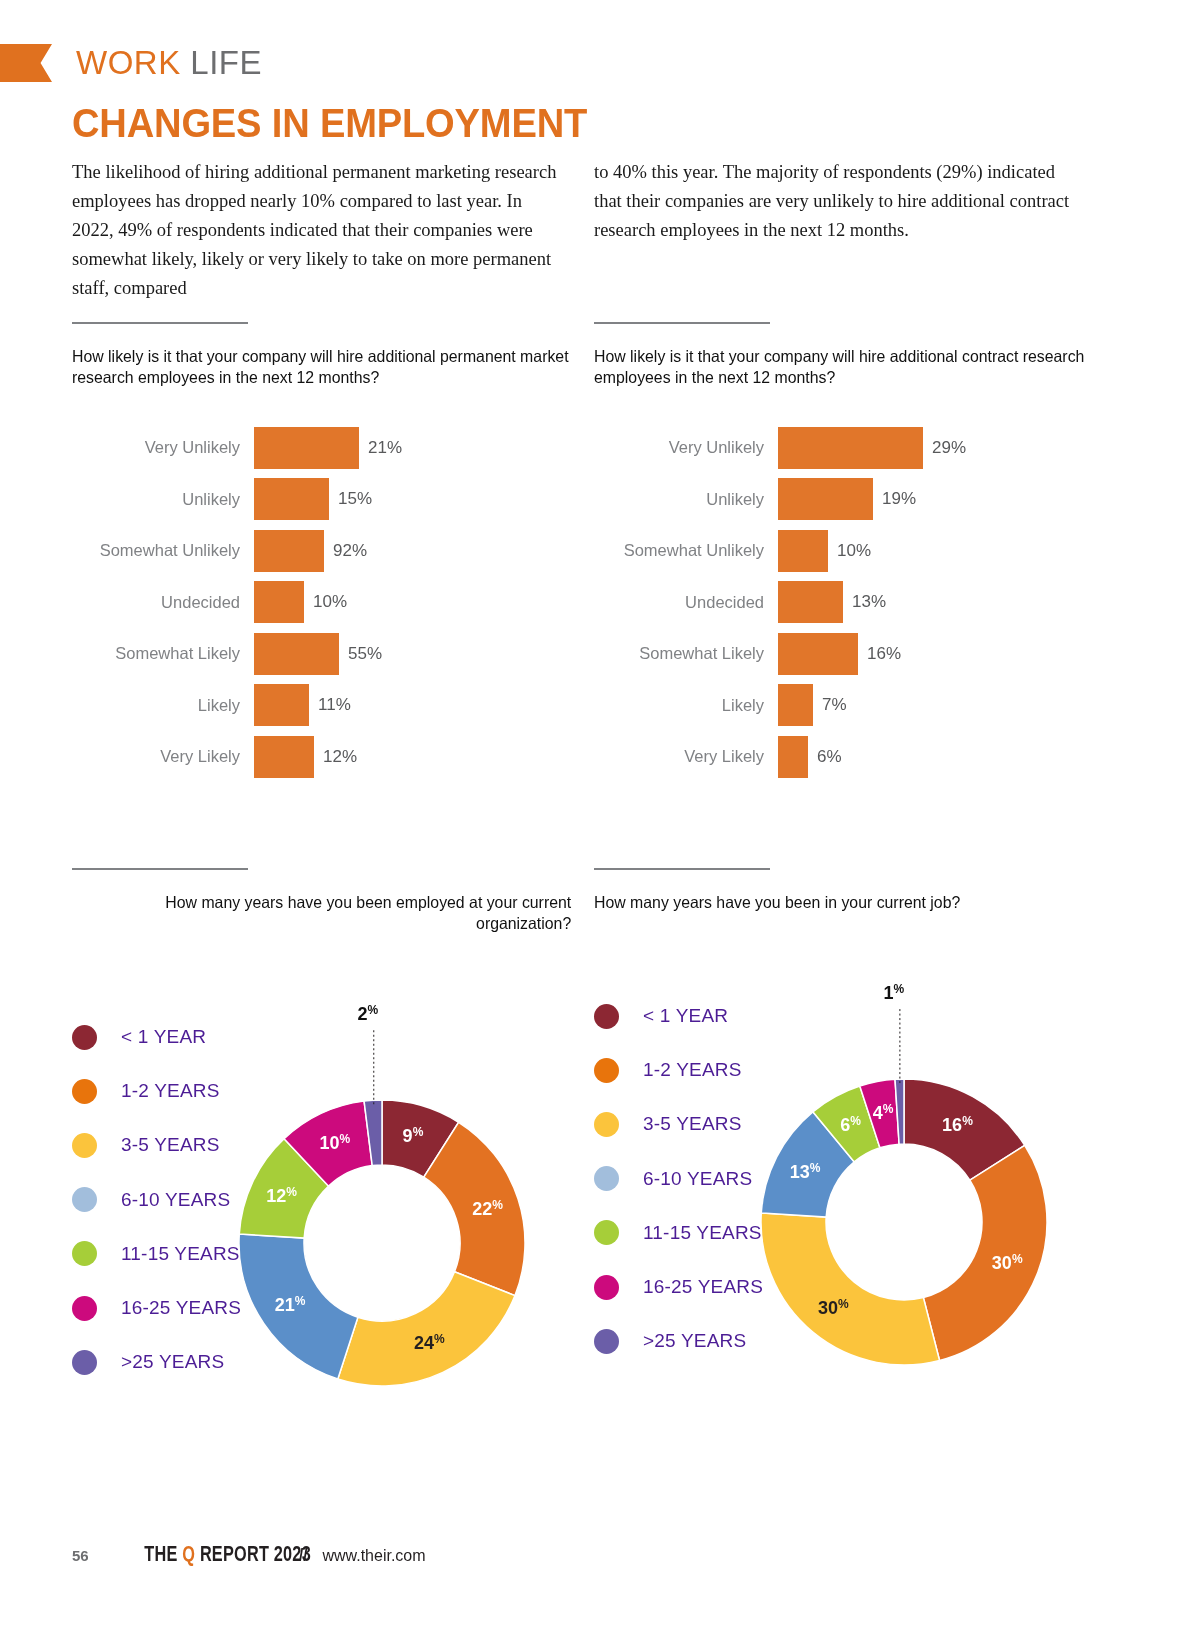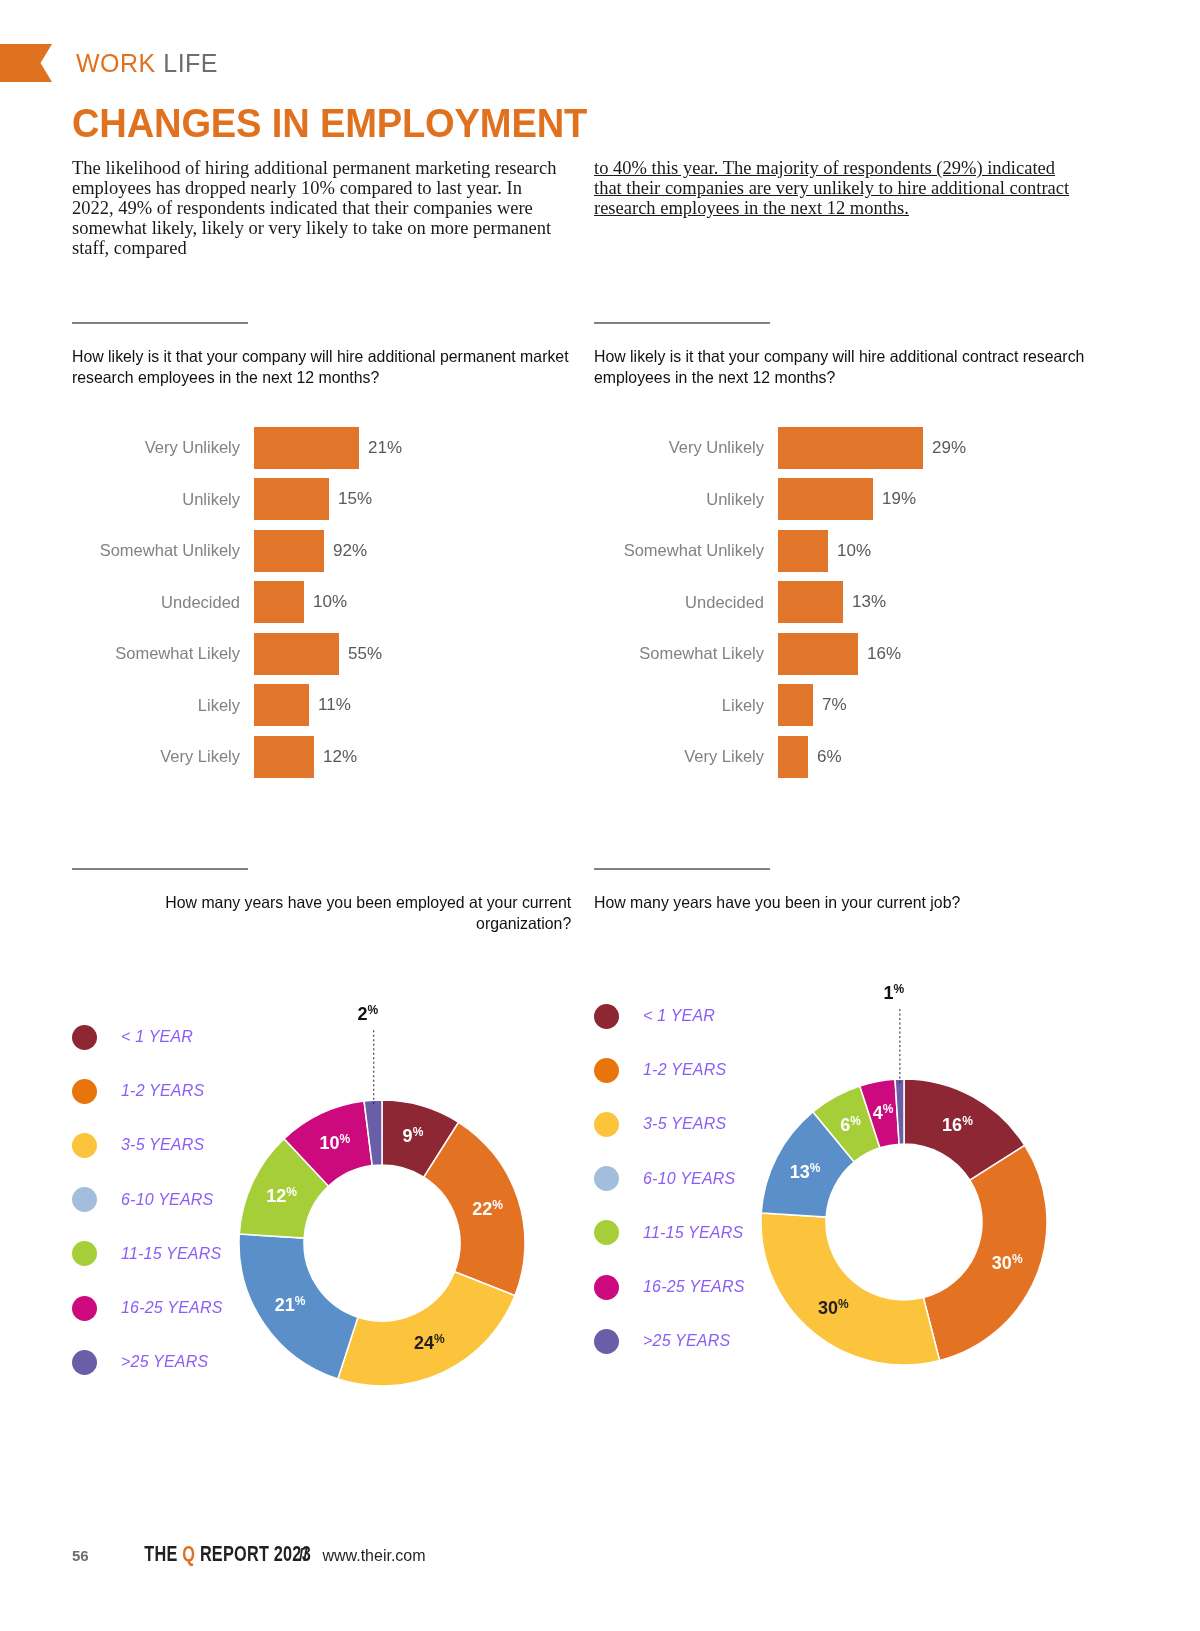--- a/index.html
+++ b/index.html
@@ -17,44 +17,44 @@
     position:absolute; left:0; top:44px; height:38px;
     display:flex; align-items:center;
   }
   .kicker-flag{
     width:52px; height:38px;
     background:#E0711F;
     clip-path:polygon(0 0, 100% 0, 78% 50%, 100% 100%, 0 100%);
   }
   .kicker-text{
     margin-left:24px;
-    font-size:25px; letter-spacing:.5px;
+    font-size:33px; letter-spacing:.5px;
     font-weight:400;
   }
   .kicker-text .w{ color:#E0711F; }
   .kicker-text .l{ color:#6d6e70; }
 
   .headline{
     position:absolute; left:72px; top:100px;
     font-size:41px; font-weight:bold;
     letter-spacing:-.2px;
     color:#E0711F;
     font-family:"Liberation Sans", sans-serif;
     transform:scaleX(.93); transform-origin:left center;
   }
 
   
   .intro{
     position:absolute; top:158px;
     font-family:"Liberation Serif", serif;
-    font-size:18.5px; line-height:20px;
+    font-size:18.5px; line-height:29px;
     color:#1a1a1a;
   }
   .intro.col-a{ left:72px; width:492px; }
-  .intro.col-b{ left:594px; width:492px;text-decoration:underline; }
+  .intro.col-b{ left:594px; width:492px; }
 
   
   .panel{ position:absolute; }
   .rule{
     width:176px; height:2px; background:#808285;
     margin-bottom:22px;
   }
   .qtitle{
     font-size:16.5px; line-height:21px;
     color:#111; font-weight:400;
@@ -94,22 +94,22 @@
     position:absolute; left:0; top:36px;
   }
   .legend-item{
     display:flex; align-items:center; height:54.2px;
   }
   .legend-dot{
     width:25px; height:25px; border-radius:50%;
     flex:0 0 auto;
   }
   .legend-label{
-    margin-left:24px; font-size:16px; color:#8b5cf6;
-    letter-spacing:.2px; white-space:nowrap;font-style:italic;
+    margin-left:24px; font-size:19px; color:#4c1d95;
+    letter-spacing:.2px; white-space:nowrap;
   }
   .donut-holder{
     position:absolute; left:165px; top:28px;
     width:290px; height:290px;
   }
   .donut-svg{ display:block; overflow:visible; }
   .slice-lbl{
     font-family:"Liberation Sans", sans-serif;
     font-weight:bold; font-size:18px;
   }

